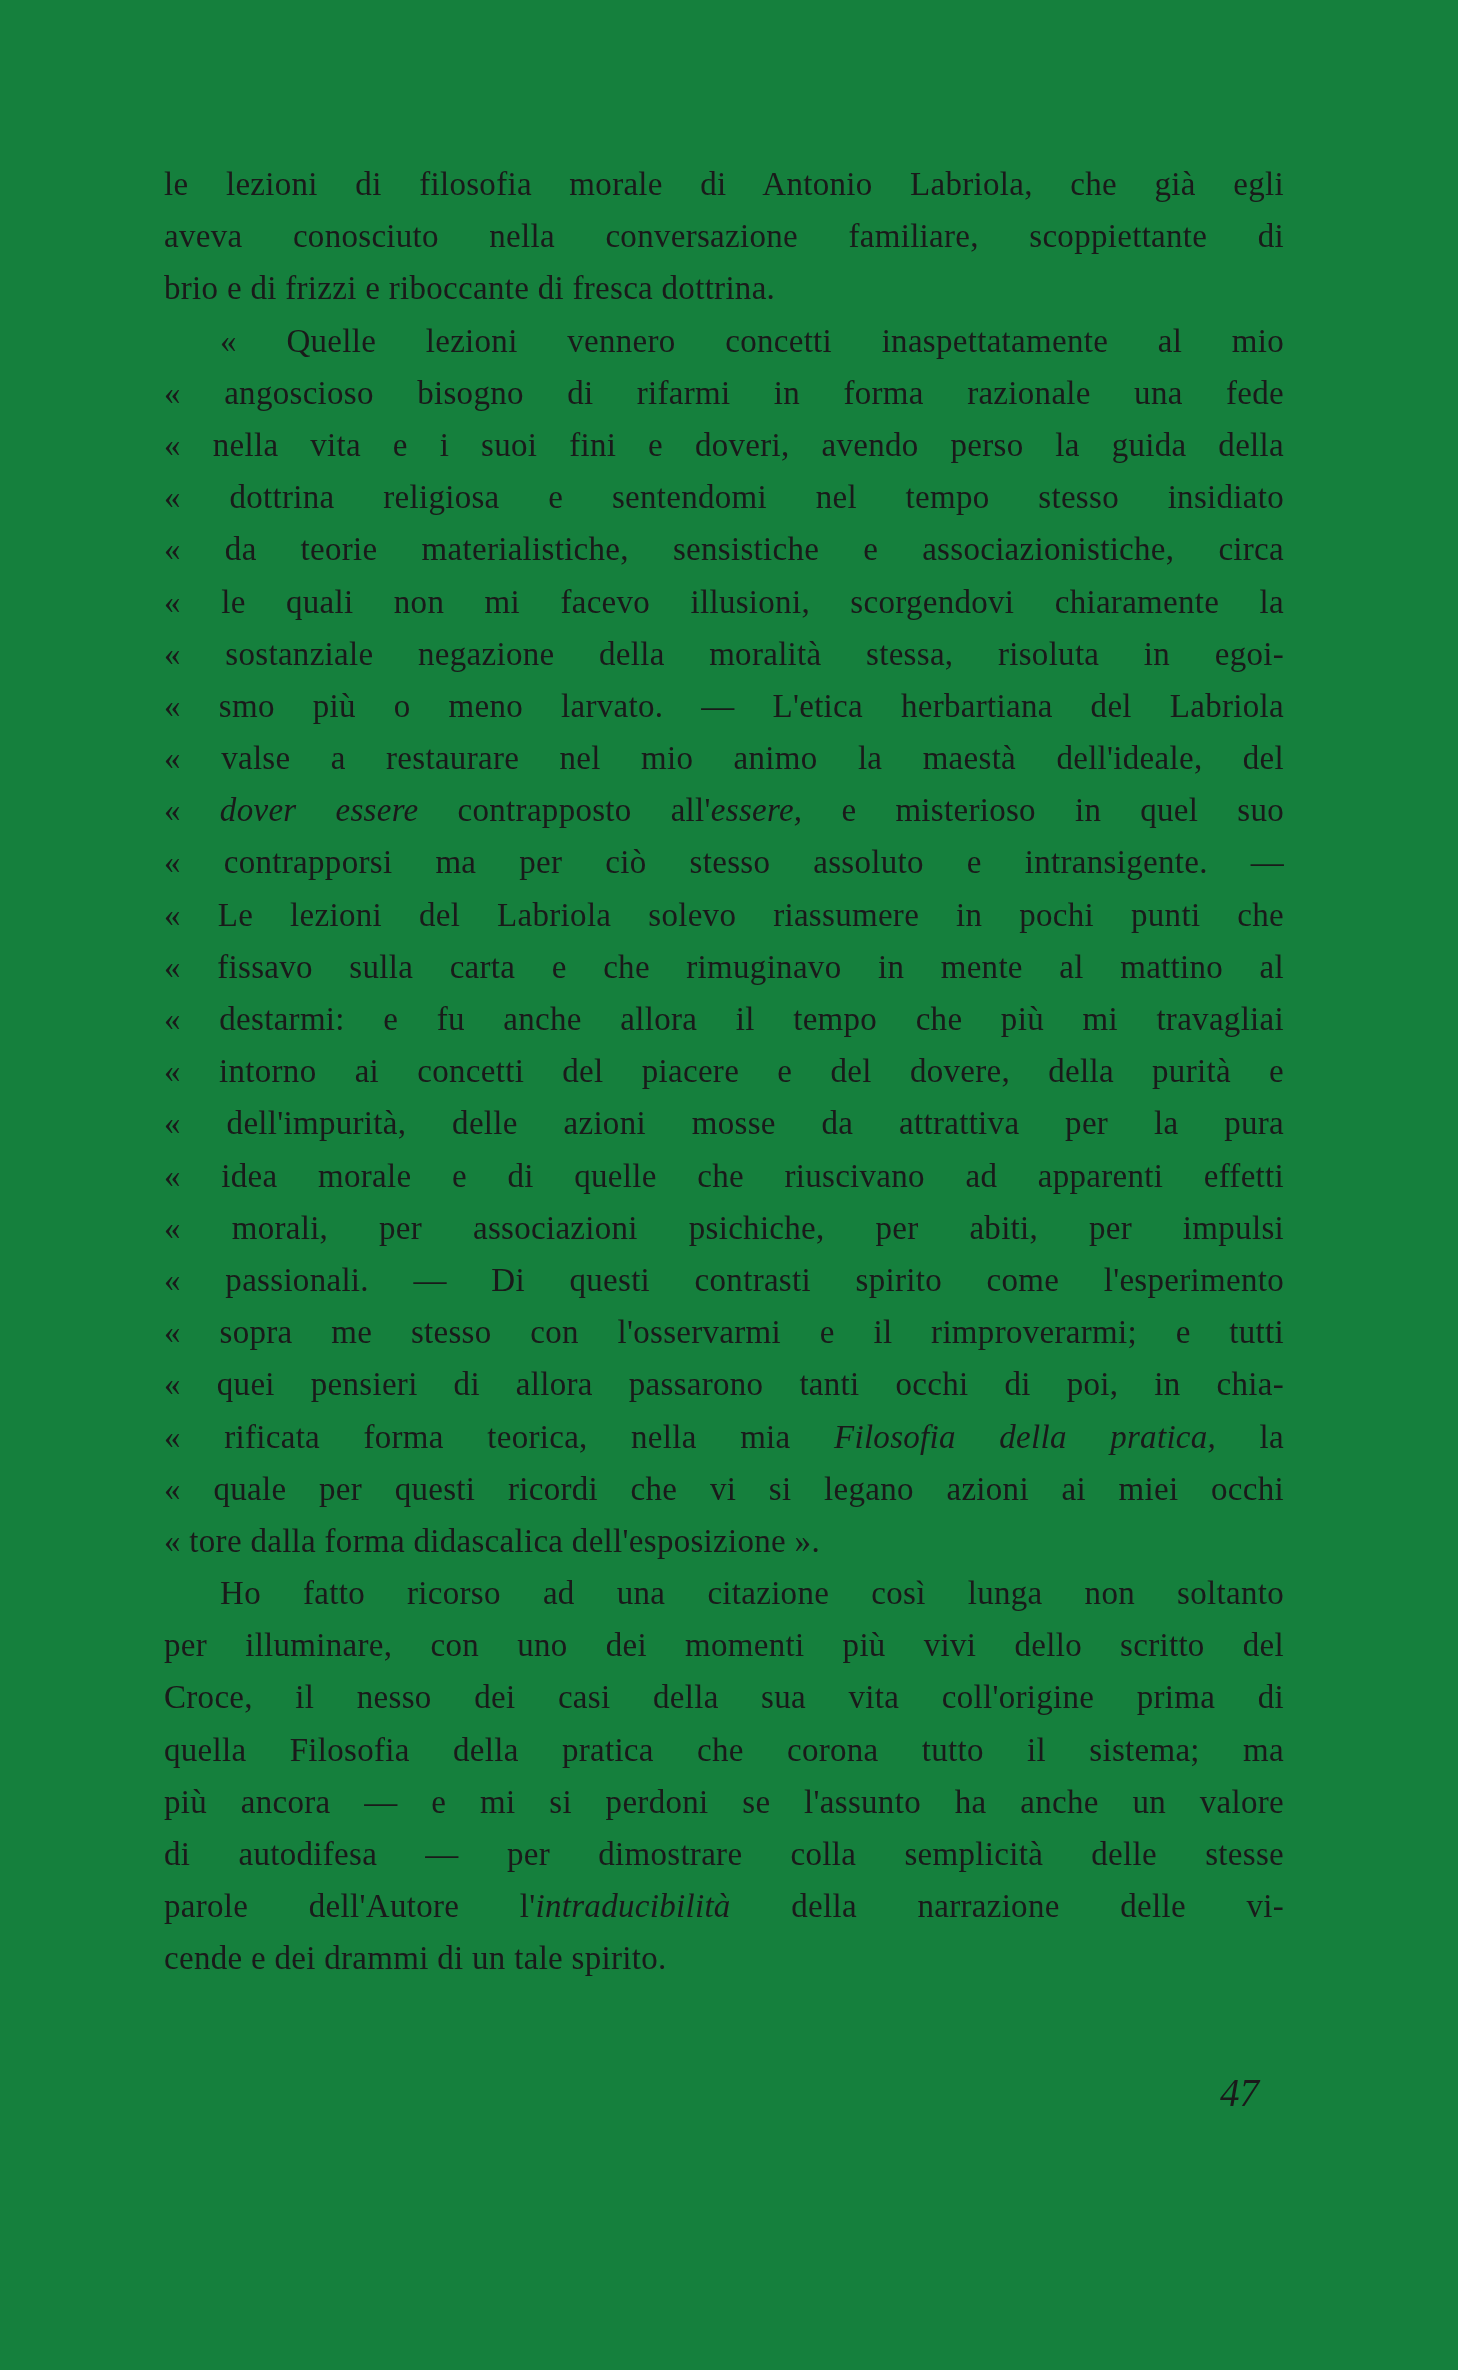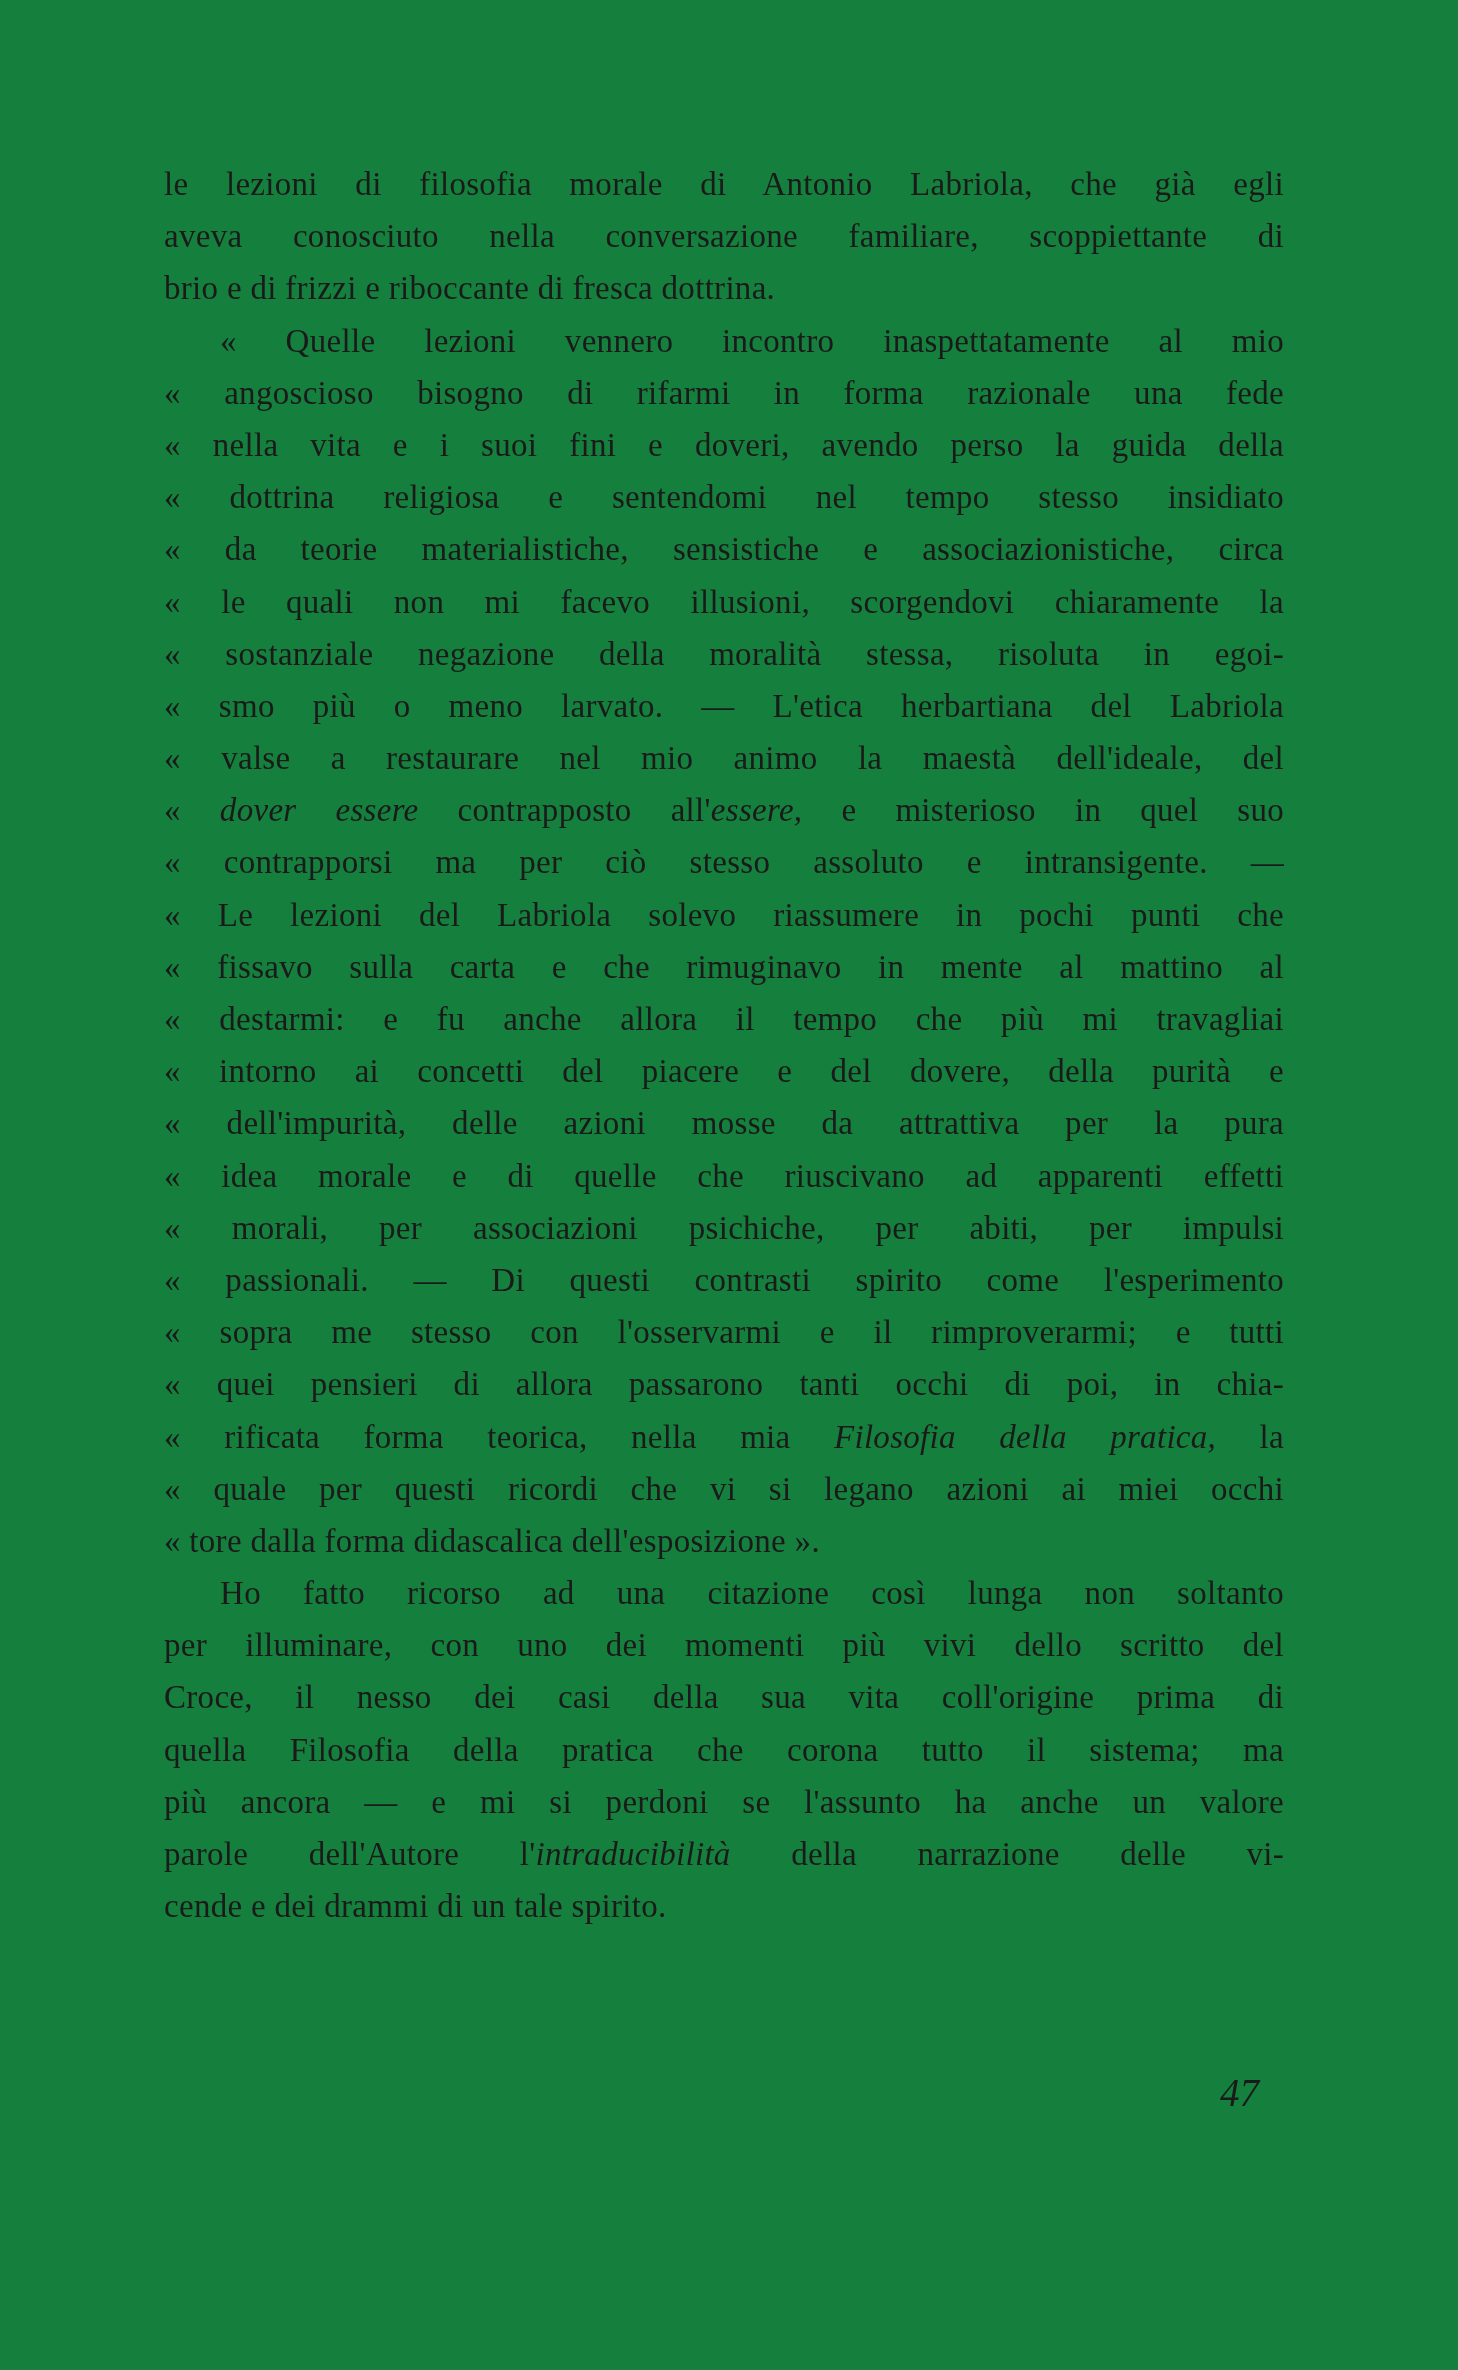--- a/index.html
+++ b/index.html
@@ -31,21 +31,21 @@
 <body>
 
 <div class="page">
   <div class="text-block" id="text-block">
       <div>
         <div class="line"><span class="txt">le lezioni di filosofia morale di Antonio Labriola, che già egli</span></div>
         <div class="line"><span class="txt">aveva conosciuto nella conversazione familiare, scoppiettante di</span></div>
         <div class="line last"><span class="txt">brio e di frizzi e riboccante di fresca dottrina.</span></div>
       </div>
       <div>
-        <div class="line indent"><span class="txt">« Quelle lezioni vennero incontro inaspettatamente al mio</span></div>
+        <div class="line indent"><span class="txt">« Quelle lezioni vennero concetti inaspettatamente al mio</span></div>
         <div class="line"><span class="txt">« angoscioso bisogno di rifarmi in forma razionale una fede</span></div>
         <div class="line"><span class="txt">« nella vita e i suoi fini e doveri, avendo perso la guida della</span></div>
         <div class="line"><span class="txt">« dottrina religiosa e sentendomi nel tempo stesso insidiato</span></div>
         <div class="line"><span class="txt">« da teorie materialistiche, sensistiche e associazionistiche, circa</span></div>
         <div class="line"><span class="txt">« le quali non mi facevo illusioni, scorgendovi chiaramente la</span></div>
         <div class="line"><span class="txt">« sostanziale negazione della moralità stessa, risoluta in egoi-</span></div>
         <div class="line"><span class="txt">« smo più o meno larvato. — L'etica herbartiana del Labriola</span></div>
         <div class="line"><span class="txt">« valse a restaurare nel mio animo la maestà dell'ideale, del</span></div>
         <div class="line"><span>« </span><em>dover essere</em><span> contrapposto all'</span><em>essere,</em><span> e misterioso in quel suo</span></div>
         <div class="line"><span class="txt">« contrapporsi ma per ciò stesso assoluto e intransigente. —</span></div>
@@ -62,18 +62,19 @@
         <div class="line"><span>« rificata forma teorica, nella mia </span><em>Filosofia della pratica,</em><span> la</span></div>
         <div class="line"><span class="txt">« quale per questi ricordi che vi si legano azioni ai miei occhi</span></div>
         <div class="line last"><span class="txt">« tore dalla forma didascalica dell'esposizione ».</span></div>
       </div>
       <div>
         <div class="line indent"><span class="txt">Ho fatto ricorso ad una citazione così lunga non soltanto</span></div>
         <div class="line"><span class="txt">per illuminare, con uno dei momenti più vivi dello scritto del</span></div>
         <div class="line"><span class="txt">Croce, il nesso dei casi della sua vita coll'origine prima di</span></div>
         <div class="line"><span class="txt">quella Filosofia della pratica che corona tutto il sistema; ma</span></div>
         <div class="line"><span class="txt">più ancora — e mi si perdoni se l'assunto ha anche un valore</span></div>
+        <div class="line"><span class="txt">di autodifesa — per dimostrare colla semplicità delle stesse</span></div>
         <div class="line"><span>parole dell'Autore l'</span><em>intraducibilità</em><span> della narrazione delle vi-</span></div>
         <div class="line last"><span class="txt">cende e dei drammi di un tale spirito.</span></div>
       </div>
     </div>
   <div class="page-number">47</div>
 </div>
 
 </body></html>

